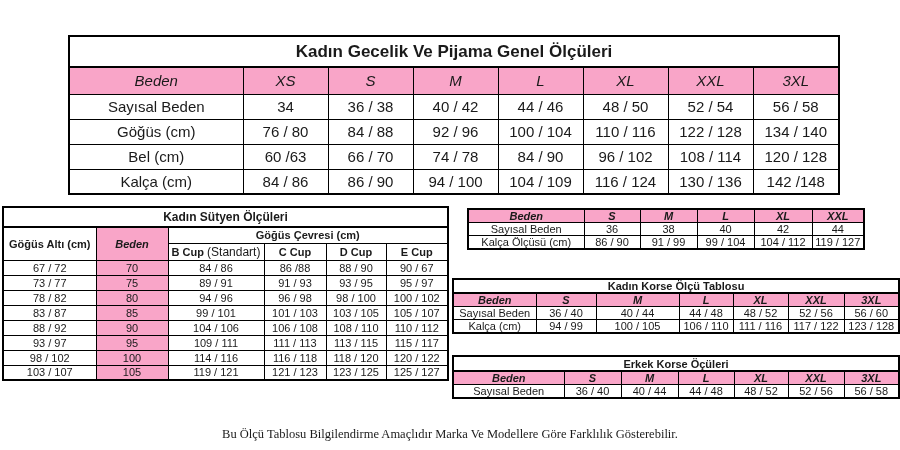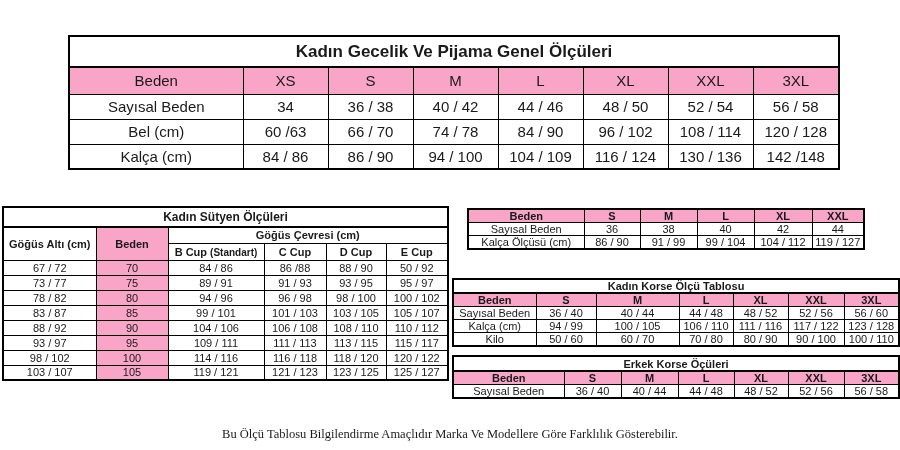--- a/index.html
+++ b/index.html
@@ -26,23 +26,23 @@
     text-align: center;
     vertical-align: middle;
     padding: 0 2px;
     white-space: nowrap;
     overflow: hidden;
   }
   tr.r-title td {
     font-weight: bold;
     border-bottom-width: 2px;
   }
-  .pink-row td, td.pink { background: var(--pink, #F9A5C8); }
+  .pink-row td, td.pink { background: var(--pink, #F9A5C8); font-style: italic; }
   .bold { font-weight: bold; }
-  .sm { font-size: 10px; font-weight: bold; }
+  .sm { font-size: 12px; font-weight: normal; }
 
   
   #t-gecelik { left: 68px; top: 7px; width: 770px; font-size: 15px; }
   #t-gecelik tr { height: 25px; }
   #t-gecelik tr.r-title { height: 31px; }
   #t-gecelik tr.r-title td { font-size: 17px; }
   #t-gecelik tr.r-head { height: 27px; }
 
   
   #t-sutyen { left: 2px; top: 178px; width: 445px; font-size: 11px; }
@@ -118,20 +118,30 @@
           <td>Sayısal Beden</td>
           <td>34</td>
           <td>36 / 38</td>
           <td>40 / 42</td>
           <td>44 / 46</td>
           <td>48 / 50</td>
           <td>52 / 54</td>
           <td>56 / 58</td>
         </tr>
     <tr class="r-data">
+          <td>Göğüs (cm)</td>
+          <td>76 / 80</td>
+          <td>84 / 88</td>
+          <td>92 / 96</td>
+          <td>100 / 104</td>
+          <td>110 / 116</td>
+          <td>122 / 128</td>
+          <td>134 / 140</td>
+        </tr>
+    <tr class="r-data">
           <td>Bel (cm)</td>
           <td>60 /63</td>
           <td>66 / 70</td>
           <td>74 / 78</td>
           <td>84 / 90</td>
           <td>96 / 102</td>
           <td>108 / 114</td>
           <td>120 / 128</td>
         </tr>
     <tr class="r-data">
@@ -170,21 +180,21 @@
       <td class="bold">C Cup</td>
       <td class="bold">D Cup</td>
       <td class="bold">E Cup</td>
     </tr>
     <tr class="r-data">
           <td>67 / 72</td>
           <td>70</td>
           <td>84 / 86</td>
           <td>86 /88</td>
           <td>88 / 90</td>
-          <td>50 / 92</td>
+          <td>90 / 67</td>
         </tr>
     <tr class="r-data">
           <td>73 / 77</td>
           <td>75</td>
           <td>89 / 91</td>
           <td>91 / 93</td>
           <td>93 / 95</td>
           <td>95 / 97</td>
         </tr>
     <tr class="r-data">
@@ -309,29 +319,20 @@
         </tr>
     <tr class="r-data">
           <td>Kalça (cm)</td>
           <td>94 / 99</td>
           <td>100 / 105</td>
           <td>106 / 110</td>
           <td>111 / 116</td>
           <td>117 / 122</td>
           <td>123 / 128</td>
         </tr>
-    <tr class="r-data">
-          <td>Kilo</td>
-          <td>50 / 60</td>
-          <td>60 / 70</td>
-          <td>70 / 80</td>
-          <td>80 / 90</td>
-          <td>90 / 100</td>
-          <td>100 / 110</td>
-        </tr>
   </tbody>
     </table>
 
   <table id="t-korse-erkek">
     <colgroup>
       <col style="width:111px">
         <col style="width:57px">
         <col style="width:57px">
         <col style="width:56px">
       <col style="width:54px">

